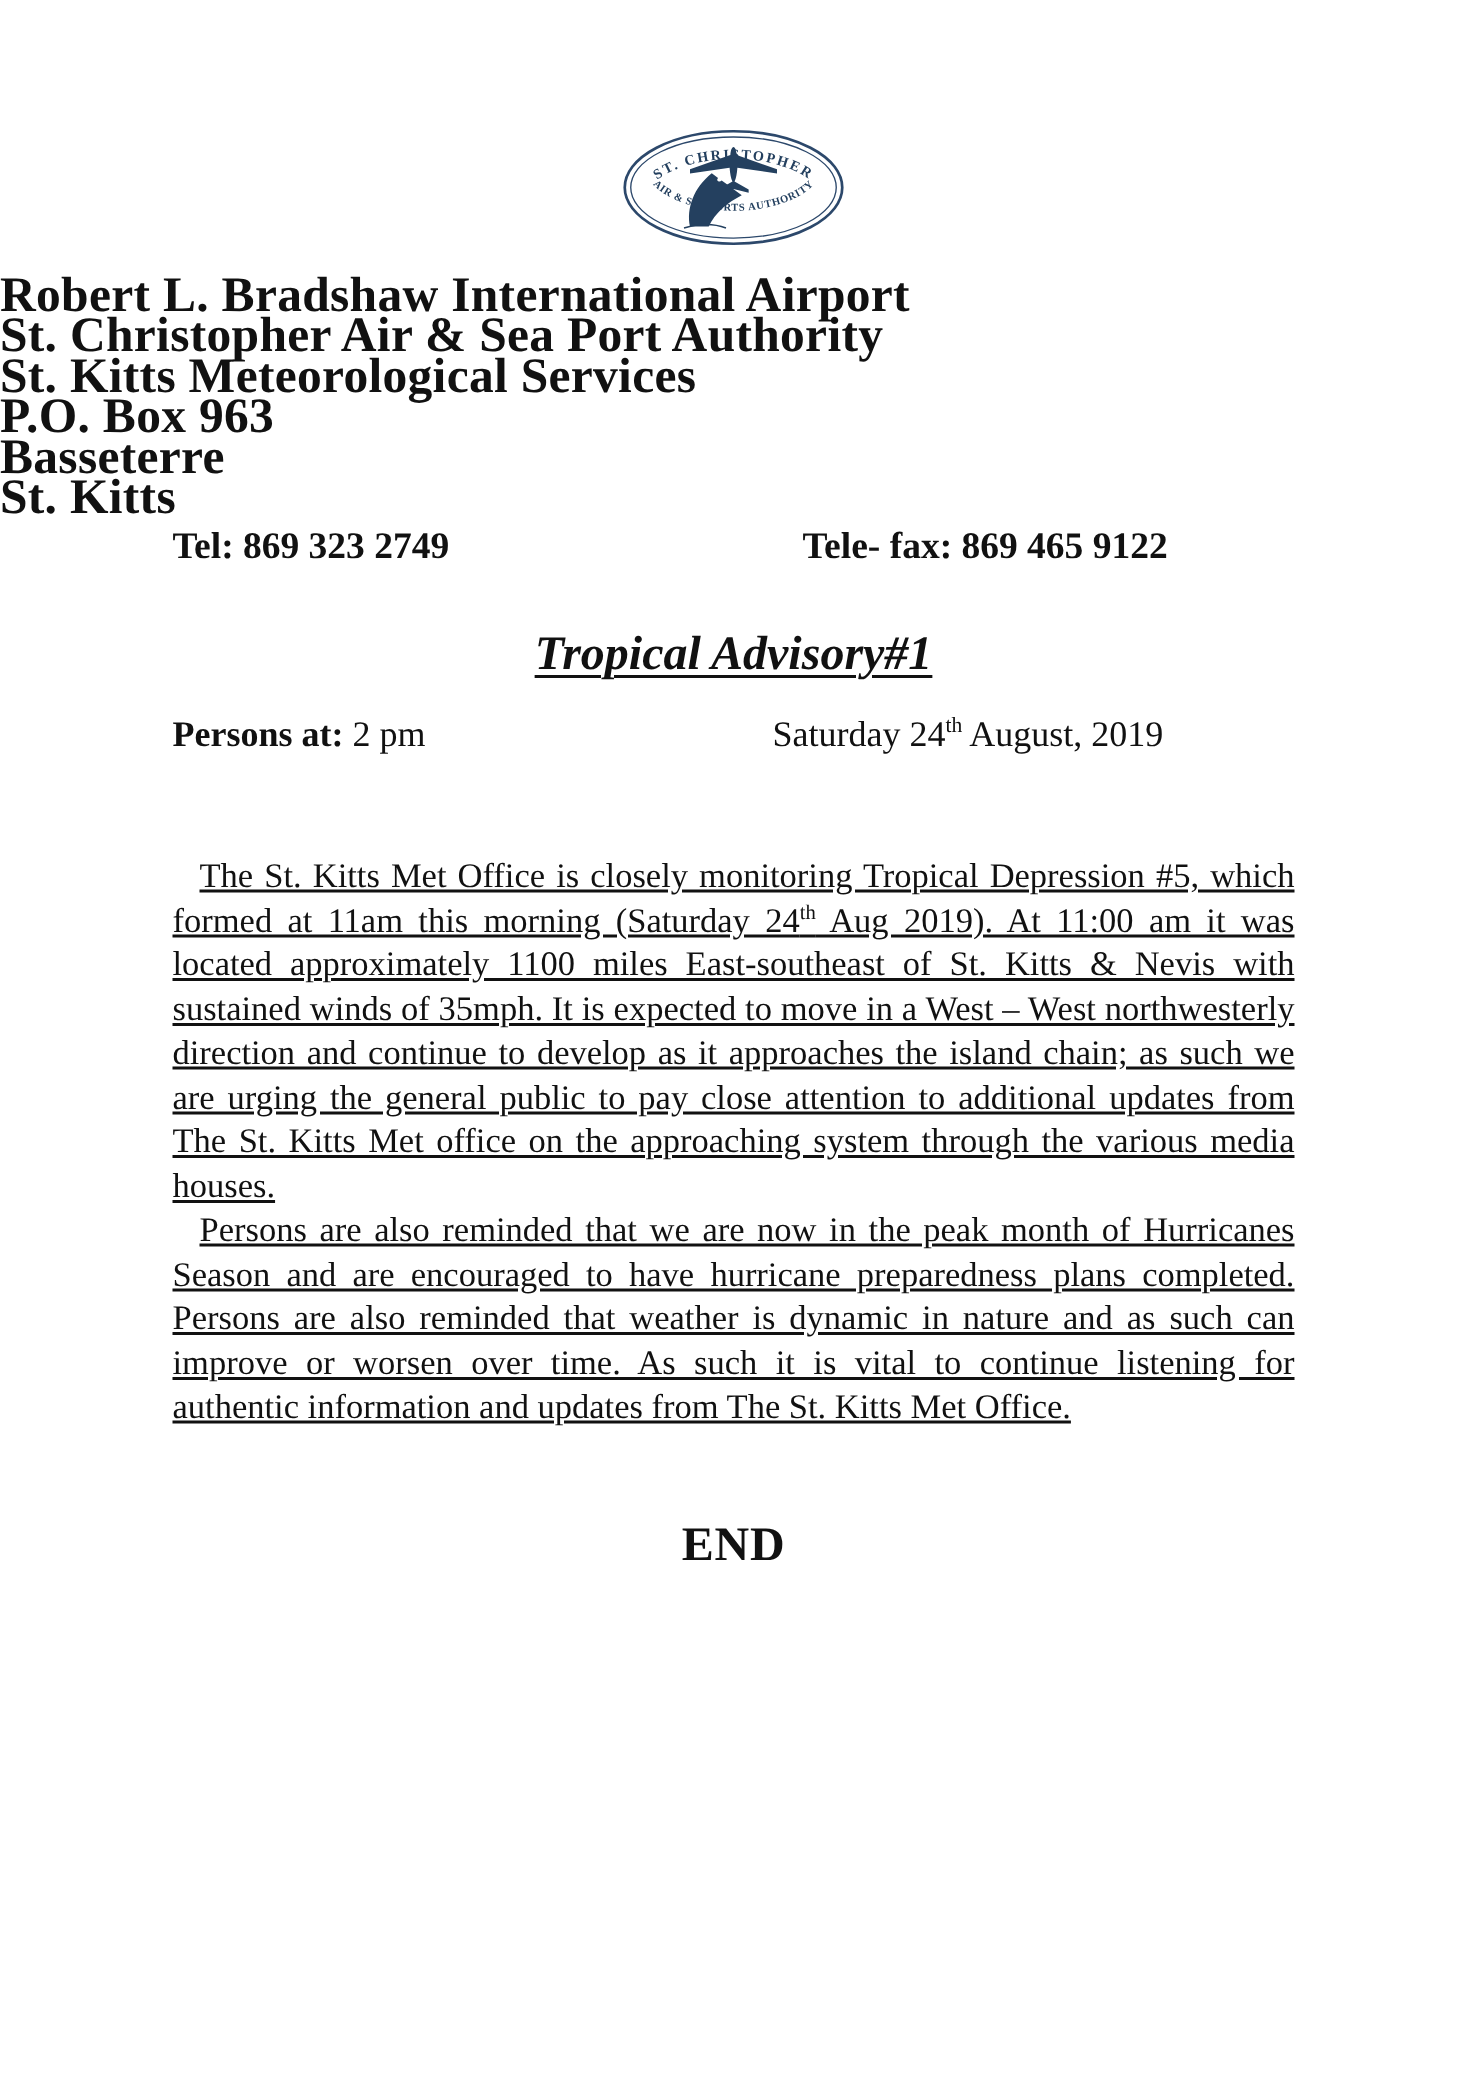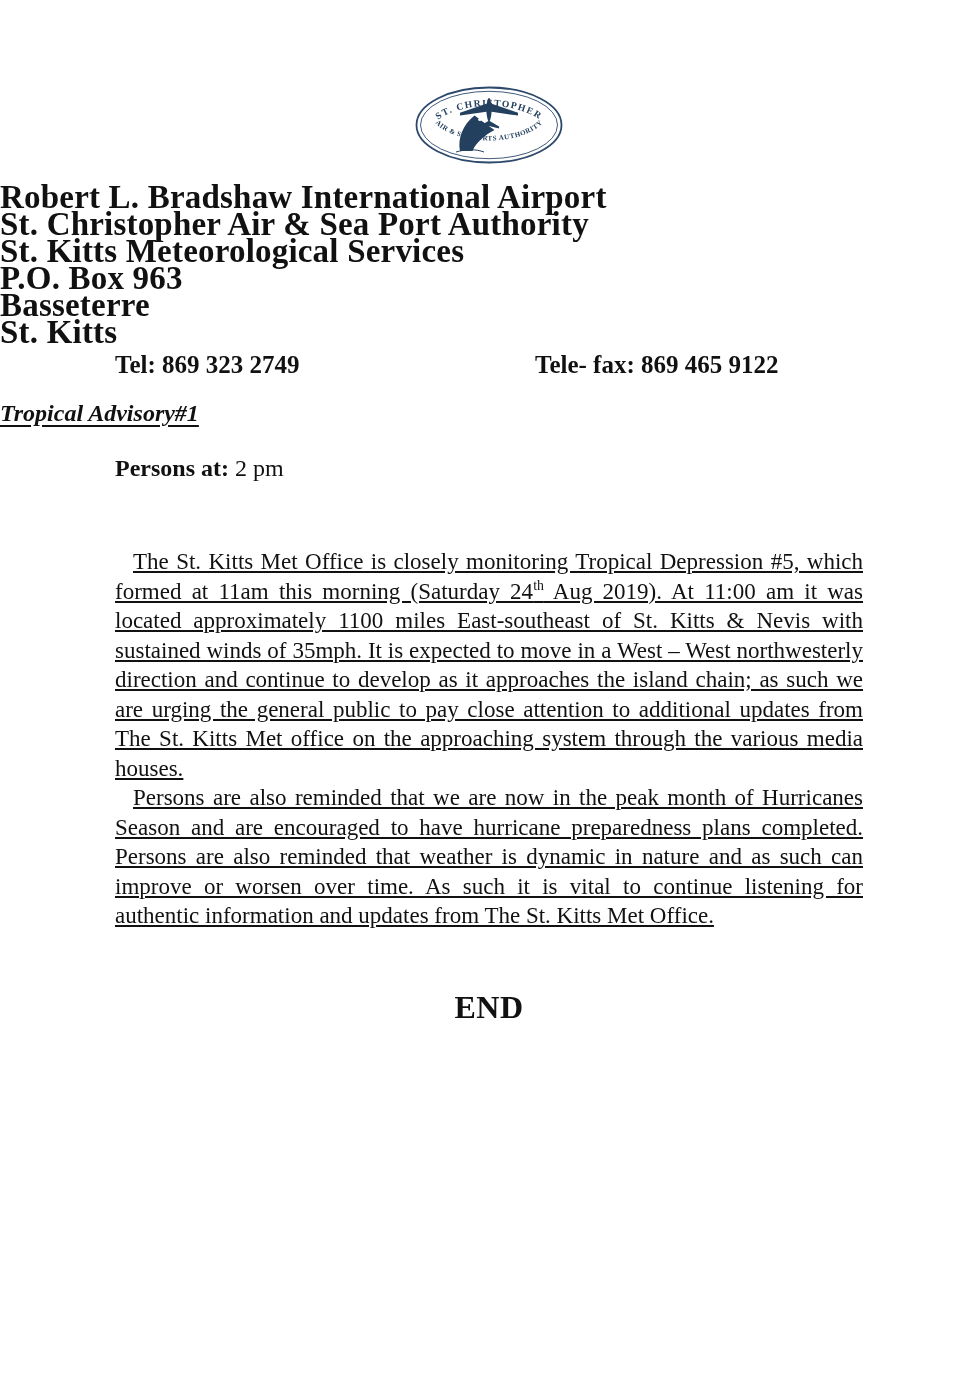--- a/index.html
+++ b/index.html
@@ -33,23 +33,23 @@
     font-size: 25px;
     line-height: 28px;
     height: 28px;
   }
   .telrow .fax {
     position: absolute;
     left: 420px;
     top: 0;
   }
   .title {
-    margin-top: 20px;
-    text-align: left;
-    font-size: 24px;
+    margin-top: 42px;
+    text-align: center;
+    font-size: 32px;
     line-height: 28px;
     height: 28px;
   }
   .title-inner {
     font-weight: 700;
     font-style: italic;
     text-decoration: underline;
     text-decoration-thickness: 2px;
     text-underline-offset: 4px;
   }
@@ -143,20 +143,21 @@
     <span>Tel: 869 323 2749</span>
     <span class="fax">Tele- fax: 869 465 9122</span>
   </div>
 
   <div class="title">
     <span class="title-inner">Tropical Advisory#1</span>
   </div>
 
   <div class="issuedrow">
     <span><span class="label">Persons at:</span><span> 2 pm</span></span>
+    <span class="date"><span>Saturday 24</span><sup>th</sup><span> August, 2019</span></span>
   </div>
 
   <div class="bodytext">
     <p><span>The St. Kitts Met Office is closely monitoring Tropical Depression #5, which formed at 11am this morning (Saturday 24</span><sup>th</sup><span> Aug 2019). At 11:00 am it was located approximately 1100 miles East-southeast of St. Kitts &amp; Nevis with sustained winds of 35mph. It is expected to move in a West – West northwesterly direction and continue to develop as it approaches the island chain; as such we are urging the general public to pay close attention to additional updates from The St. Kitts Met office on the approaching system through the various media houses.</span></p>
     <p>Persons are also reminded that we are now in the peak month of Hurricanes Season and are encouraged to have hurricane preparedness plans completed. Persons are also reminded that weather is dynamic in nature and as such can improve or worsen over time. As such it is vital to continue listening for authentic information and updates from The St. Kitts Met Office.</p>
   </div>
 
   <div class="end">END</div>
 
 </div>

